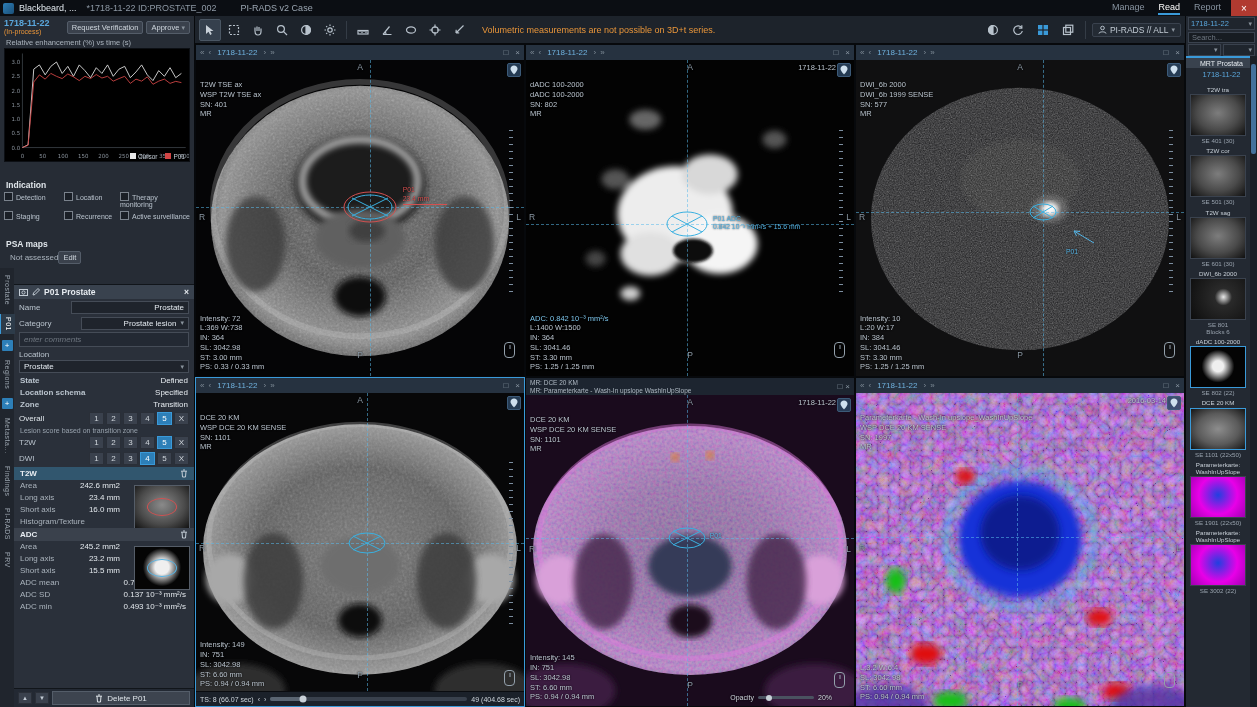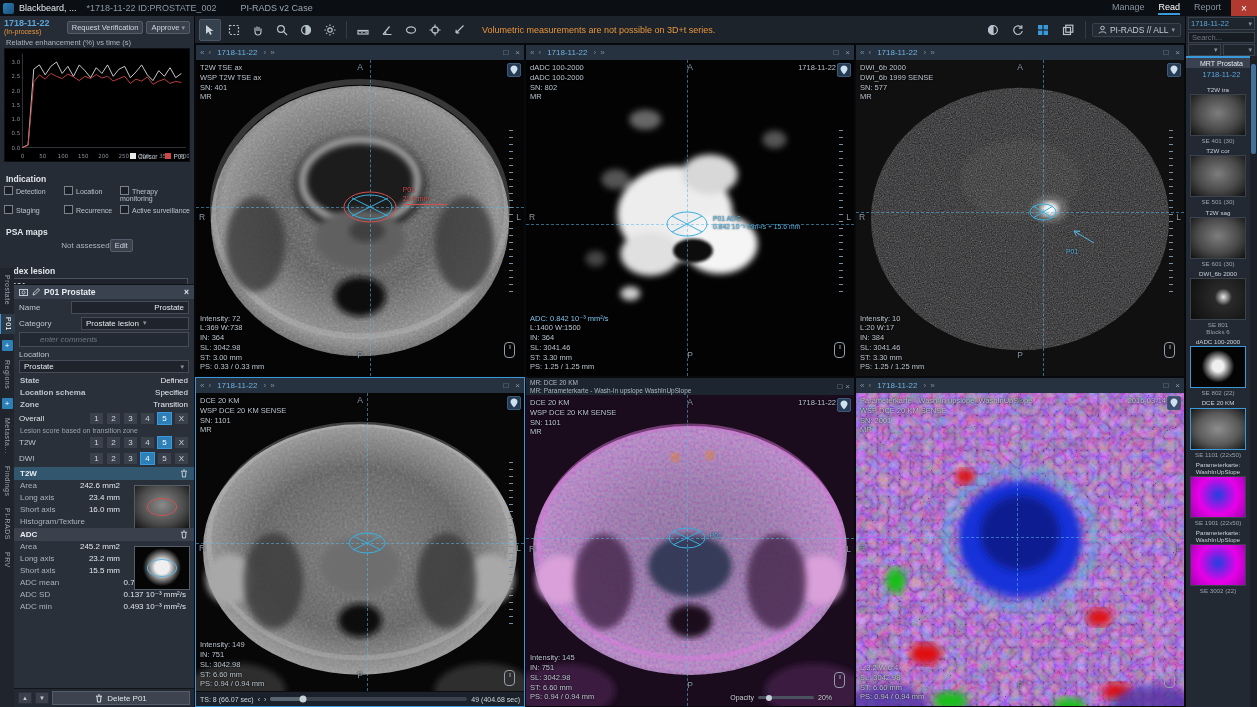--- a/index.html
+++ b/index.html
@@ -38,35 +38,35 @@
   .pm-sub{color:#97a1ac;font-size:7.5px}
   .study-row{display:flex;align-items:center;padding:3px 4px 2px;gap:3px}
   .study-date{color:#5aa7dc;font-size:9px;font-weight:bold;line-height:1}
   .study-status{color:#e8953a;font-size:7px;line-height:1}
   .sbtn{background:#3a414c;border:1px solid #545d69;border-radius:2px;color:#cfd6dd;font-size:7.5px;padding:1px 4px;white-space:nowrap}
   .chart-title{color:#aab3bd;font-size:7.5px;margin:1px 6px 1px}
   .chart-box{margin:0 4px;background:#000;border:1px solid #0c0f14;height:112px;position:relative}
   .chart-box svg{width:100%;height:100%;display:block}
   .chart-legend{position:absolute;right:4px;bottom:1px;display:flex;gap:8px;font-size:6.5px;color:#c3ccd5;align-items:center}
   .lg-sq{display:inline-block;width:6px;height:6px;margin-right:2px}
-  .sec-title{font-weight:bold;font-size:8.5px;color:#dfe5ea;padding:12px 6px 1px}
+  .sec-title{font-weight:bold;font-size:8.5px;color:#dfe5ea;padding:18px 6px 1px}
   .ind-grid{display:grid;grid-template-columns:60px 56px auto;padding:1px 4px;row-gap:3px;font-size:7px;color:#b9c3cd}
   .cb{display:inline-block;width:7px;height:7px;border:1px solid #7a828c;background:#1a1f26;vertical-align:-1px;margin-right:3px}
-  .psa-row{display:flex;align-items:center;justify-content:center;padding:1px 10px 2px;font-size:8px;color:#aab3bd}
+  .psa-row{display:flex;align-items:center;justify-content:flex-start;padding:1px 10px 2px;font-size:8px;color:#aab3bd}
   .idx-box{margin:1px 6px 3px;background:#1f242c;border:1px solid #4a525e;height:14px;display:flex;align-items:center;justify-content:space-between;padding:0 4px;font-size:8.5px;color:#e2e8ee}
   .caret{color:#8a939d;font-size:7px}
   
   .lesionpanel{position:absolute;left:14px;right:0;top:268px;bottom:0;background:#2a303a;border-top:1px solid #11151a;display:flex;flex-direction:column;overflow:hidden}
   .lp-head{background:#39424e;display:flex;align-items:center;padding:2px 5px;font-size:8.5px;font-weight:bold;color:#e6ebf0;gap:4px}
   .lp-head .sp{flex:1}
   .frow{display:flex;align-items:center;padding:1.5px 5px;font-size:8px;color:#b9c3cd}
   .flab{flex:1}
   .fval-input{width:108px;background:#1f242c;border:1px solid #454c57;color:#e2e8ee;font-size:8px;text-align:right;padding:1px 4px}
-  .fsel{width:108px;box-sizing:border-box;background:#1f242c;border:1px solid #454c57;color:#e2e8ee;font-size:8px;text-align:right;padding:1px 4px;display:flex;justify-content:flex-start;gap:4px;align-items:center}
-  .comments{margin:1px 5px;background:#232933;border:1px solid #454c57;color:#6f7780;font-size:8px;font-style:italic;padding:2px 20px;width:auto;display:block}
+  .fsel{width:108px;box-sizing:border-box;background:#1f242c;border:1px solid #454c57;color:#e2e8ee;font-size:8px;text-align:right;padding:1px 4px;display:flex;justify-content:flex-end;gap:4px;align-items:center}
+  .comments{margin:1px 5px;background:#232933;border:1px solid #454c57;color:#6f7780;font-size:8px;font-style:italic;padding:2px 4px;width:auto;display:block}
   .comments::placeholder{color:#6f7780;font-style:italic}
   .kv{display:flex;justify-content:space-between;padding:1.5px 6px;font-size:8px}
   .kv .k{color:#b9c3cd;font-weight:bold}
   .kv .v{color:#e6ebf0}
   .schema-desc{font-size:7.5px;color:#cfd6dd;text-align:right;padding:0 6px 1px 30px;line-height:1.25}
   .scores{display:flex;gap:2px}
   .scb{width:15px;height:13px;background:#3a414d;border:1px solid #2a2f38;color:#d0d6dc;font-size:8px;line-height:11px;text-align:center;padding:0}
   .scb.sel{background:#2d7fb8;border-color:#3a9ad9;color:#fff}
   .score-note{font-size:7px;color:#97a1ac;padding:0 6px 1px}
   .msec-head{display:flex;align-items:center;justify-content:space-between;padding:2px 6px;font-size:8px;font-weight:bold;color:#e8edf2}
@@ -91,21 +91,21 @@
   .vp.sel{border:1px solid #3a9ad9}
   .vp-head{height:15px;background:#263240;border-bottom:1px solid #0a0c10;display:flex;align-items:center;gap:4px;padding:0 4px;font-size:8px;color:#7f8b96}
   .vp-date{color:#6fb1dd;font-size:8px;margin:0 2px;flex:0 0 auto}
   .vp-head .sp{flex:1}
   .winbtn{color:#8a97a3;font-size:8px;margin-left:3px}
   .vp-body{position:absolute;left:0;top:15px;right:0;bottom:0;overflow:hidden}
   .vp-body .img{position:absolute;left:0;top:0;width:100%;height:100%}
   .xline{position:absolute;left:0;right:0;height:0;border-top:1px dashed rgba(90,185,235,.55)}
   .yline{position:absolute;top:0;bottom:0;width:0;border-left:1px dashed rgba(90,185,235,.55)}
   .ov{position:absolute;font-size:7.5px;line-height:1.3;color:#b9c3cd;text-shadow:0 0 2px #000}
-  .ov.tl{left:4px;top:3px}
+  .ov.tl{left:4px;top:20px}
   .ov.tr{right:18px;top:3px;text-align:right}
   .ov.bl{left:4px;bottom:4px}
   .orient{position:absolute;color:#8a97a3;font-size:8.5px;text-shadow:0 0 2px #000}
   .oT{top:2px;left:50%;transform:translateX(-50%)}
   .oB{bottom:16px;left:50%;transform:translateX(-50%)}
   .oL{left:3px;top:48%}
   .oR{right:3px;top:48%}
   .ruler{position:absolute;right:11px;top:22%;height:52%;width:4px;
          background:repeating-linear-gradient(to bottom,#7c8ea0 0 1px,transparent 1px 7px)}
   .lesion{position:absolute;transform:translate(-50%,-50%)}
@@ -950,21 +950,21 @@
       <ellipse cx="215" cy="300" rx="16" ry="8" fill="#18c018" filter="url(#fb5)"></ellipse>
       <ellipse cx="40" cy="180" rx="10" ry="12" fill="#18c018" filter="url(#fb5)"></ellipse>
       <ellipse cx="30" cy="305" rx="45" ry="25" fill="#5030a0" opacity="0.8" filter="url(#fb5)"></ellipse>
       <ellipse cx="300" cy="305" rx="45" ry="25" fill="#5030a0" opacity="0.8" filter="url(#fb5)"></ellipse>
     </svg>
     <div class="yline" style="left:49%"></div>
     <div class="xline" style="top:46%"></div>
     <div class="ov tl">
       <div>Parameterkarte - Wash-In upslope_WashInUpSlope</div>
         <div>WSP DCE 20 KM SENSE</div>
-      <div>SN: 2001</div>
+      <div>SN: 1997</div>
         <div>MR</div>
     </div>
     <div class="ov tr">2016-03-14</div>
     <span class="orient oT">A</span>
     <span class="orient oL">R</span>
     <span class="orient oR">L</span>
     <span class="orient oB">P</span>
     <div class="ov bl">
       <div>L:3.2 W:6.4</div>
         <div>SL: 3042.98</div>

